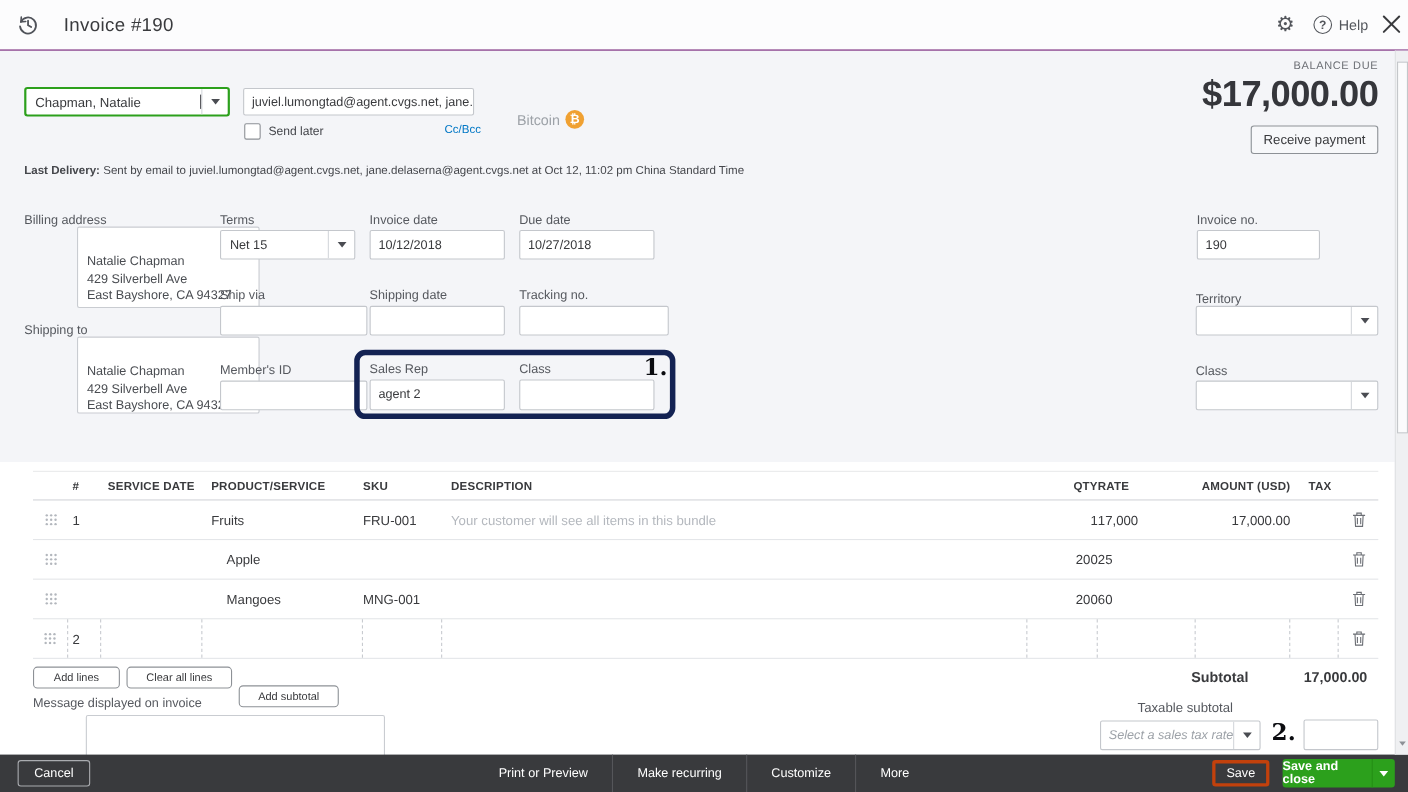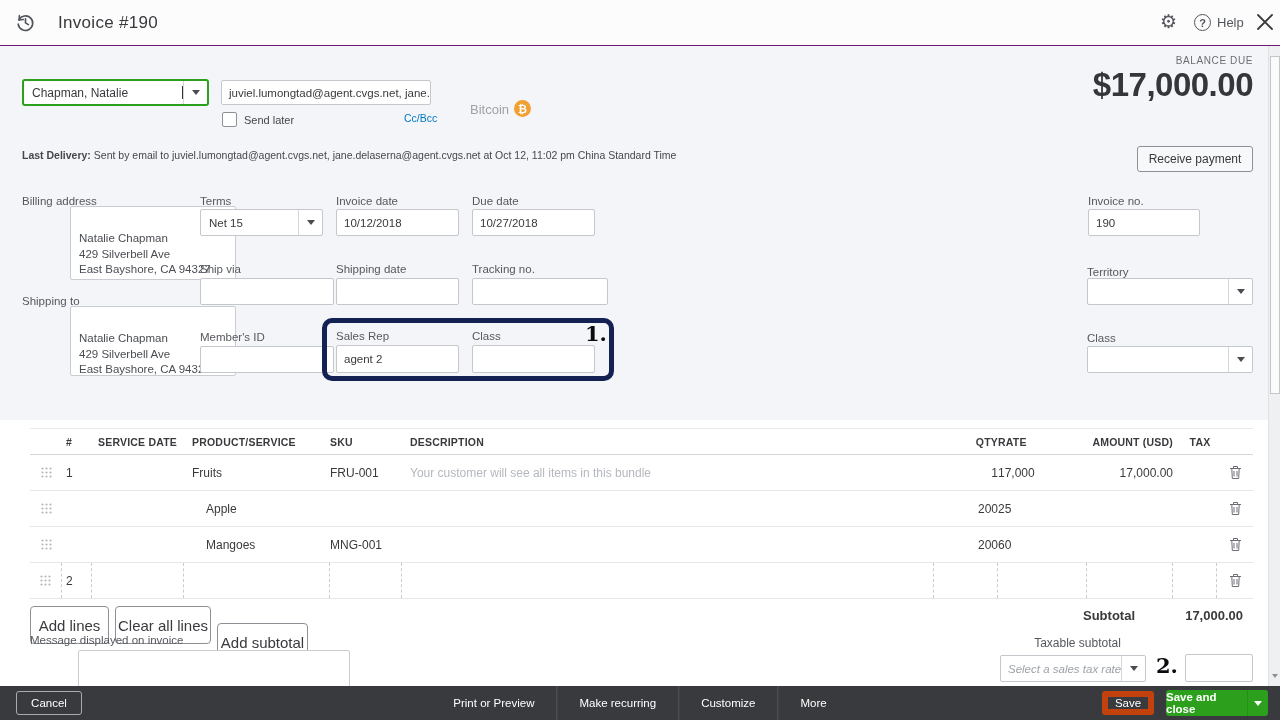--- a/index.html
+++ b/index.html
@@ -28,21 +28,21 @@
   .text-cursor { display:inline-block; width:1px; height:13px; background:#33343a; margin-left:1px; vertical-align:middle; }
 
   
   .customer-select { left:22px; top:79px; width:187px; height:27px; border:2px solid #2ca01c; border-radius:3px; background:#fff; display:flex; align-items:center; font-size:12px; padding-left:8px; }
   .email-input { left:221px; top:80px; width:210px; height:25px; font-size:11.5px; }
   .bitcoin-coin { width:17px; height:17px; border-radius:50%; background:#f0a132; color:#fff; font-size:11px; display:flex; align-items:center; justify-content:center; font-weight:bold; }
 
   
   .balance-label { right:27px; top:55px; font-size:10px; color:#6b6e74; letter-spacing:.6px; }
   .balance-amount { right:27px; top:66px; font-size:33px; font-weight:600; letter-spacing:-.5px; color:#35363b; }
-  .receive-btn { right:27px; top:114px; width:116px; height:26px; border:1px solid #8d9196; border-radius:3px; font-size:12px; display:flex; align-items:center; justify-content:center; background:#f7f8fa; cursor:pointer;margin-top:32px; }
+  .receive-btn { right:27px; top:114px; width:116px; height:26px; border:1px solid #8d9196; border-radius:3px; font-size:12px; display:flex; align-items:center; justify-content:center; background:#f7f8fa; cursor:pointer; }
 
   .delivery-line { left:22px; top:149px; font-size:10.5px; color:#45474c; }
 
   
   .hl-box { left:322px; top:318px; width:292px; height:63px; border:5px solid #132253; border-radius:10px; z-index:3; pointer-events:none; }
   .step-num { font-family:"DejaVu Serif", serif; font-weight:bold; color:#0b0c10; font-size:21px; z-index:4; }
 
   
   .sheet { position:absolute; left:0; top:420px; width:1268px; height:266px; background:#fff; }
 
@@ -60,36 +60,36 @@
   .c-rate { width:89px; flex:none; text-align:left; }
   .c-amt  { width:86px; flex:none; text-align:right; }
   .c-tax  { width:44px; flex:none; text-align:center; padding-left:10px; }
   .c-trash{ width:36px; flex:none; display:flex; justify-content:center; }
   .placeholder-text { color:#b4b8be; }
   .sub-item { padding-left:22px; }
   .r-empty .cell-dashed { align-self:stretch; border-right:1px dashed #c8cbd0; }
   .trash { cursor:pointer; display:flex; }
 
   
-  .pill-btn { height:38px; border:1px solid #8d9196; border-radius:4px; background:#fff; font-size:15px; color:#393a3d; display:flex; align-items:center; justify-content:center; cursor:pointer; }
+  .pill-btn { height:20px; border:1px solid #8d9196; border-radius:4px; background:#fff; font-size:10px; color:#393a3d; display:flex; align-items:center; justify-content:center; cursor:pointer; }
   .subtotal-lbl { left:1010px; top:608px; width:125px; text-align:right; font-size:13px; font-weight:bold; }
   .subtotal-val { left:1143px; top:608px; width:100px; text-align:right; font-size:13px; font-weight:bold; }
   .taxable-lbl { left:1000px; top:636px; width:155px; text-align:center; font-size:12px; color:#55585e; }
   .tax-select { left:1000px; top:655px; width:146px; height:27px; }
   .tax-select .ph { font-style:italic; color:#9da2a8; font-size:11.5px; overflow:hidden; white-space:nowrap; }
   .tax-amount-box { left:1185px; top:654px; width:68px; height:28px; }
   .msg-box { left:30px; top:650px; width:272px; height:36px; }
 
   
   .footer { position:absolute; left:0; top:686px; width:1280px; height:34px; background:#393a3d; color:#fff; z-index:6; }
   .cancel-btn { position:absolute; left:16px; top:5px; width:66px; height:24px; border:1px solid #a9abaf; border-radius:3px; font-size:11.5px; display:flex; align-items:center; justify-content:center; cursor:pointer; }
   .f-center { position:absolute; left:50%; transform:translateX(-50%); top:0; height:34px; display:flex; align-items:stretch; }
   .f-item { display:flex; align-items:center; padding:0 22px; font-size:11.5px; cursor:pointer; white-space:nowrap; }
   .f-div { width:1px; background:#55565a; }
-  .save-btn { position:absolute; left:1102px; top:5px; width:52px; height:24px; border:6px solid #c2410c; border-radius:3px; font-size:11.5px; display:flex; align-items:center; justify-content:center; cursor:pointer; }
+  .save-btn { position:absolute; left:1102px; top:5px; width:52px; height:24px; border:3px solid #c2410c; border-radius:3px; font-size:11.5px; display:flex; align-items:center; justify-content:center; cursor:pointer; }
   .save-close-btn { position:absolute; left:1166px; top:4px; width:102px; height:26px; background:#2ca01c; border-radius:3px; display:flex; align-items:stretch; cursor:pointer; }
   .save-close-main { flex:1; display:flex; align-items:center; justify-content:center; font-size:11.5px; font-weight:bold; }
   .save-close-caret { width:21px; border-left:1px solid #259016; display:flex; align-items:center; justify-content:center; }
   .caret-white { width:0; height:0; border-left:4px solid transparent; border-right:4px solid transparent; border-top:5px solid #fff; }
 
   
   .scrollbar { position:absolute; left:1268px; top:46px; width:12px; height:640px; background:#eff0f2; border-left:1px solid #dfe1e4; z-index:7; }
   .scroll-thumb { position:absolute; left:1px; top:10px; width:10px; height:338px; background:#fbfbfc; border:1px solid #c4c7ca; }
   .scroll-arrow { position:absolute; left:3px; bottom:8px; width:0; height:0; border-left:3px solid transparent; border-right:3px solid transparent; border-top:4px solid #8d9196; }
 </style>

